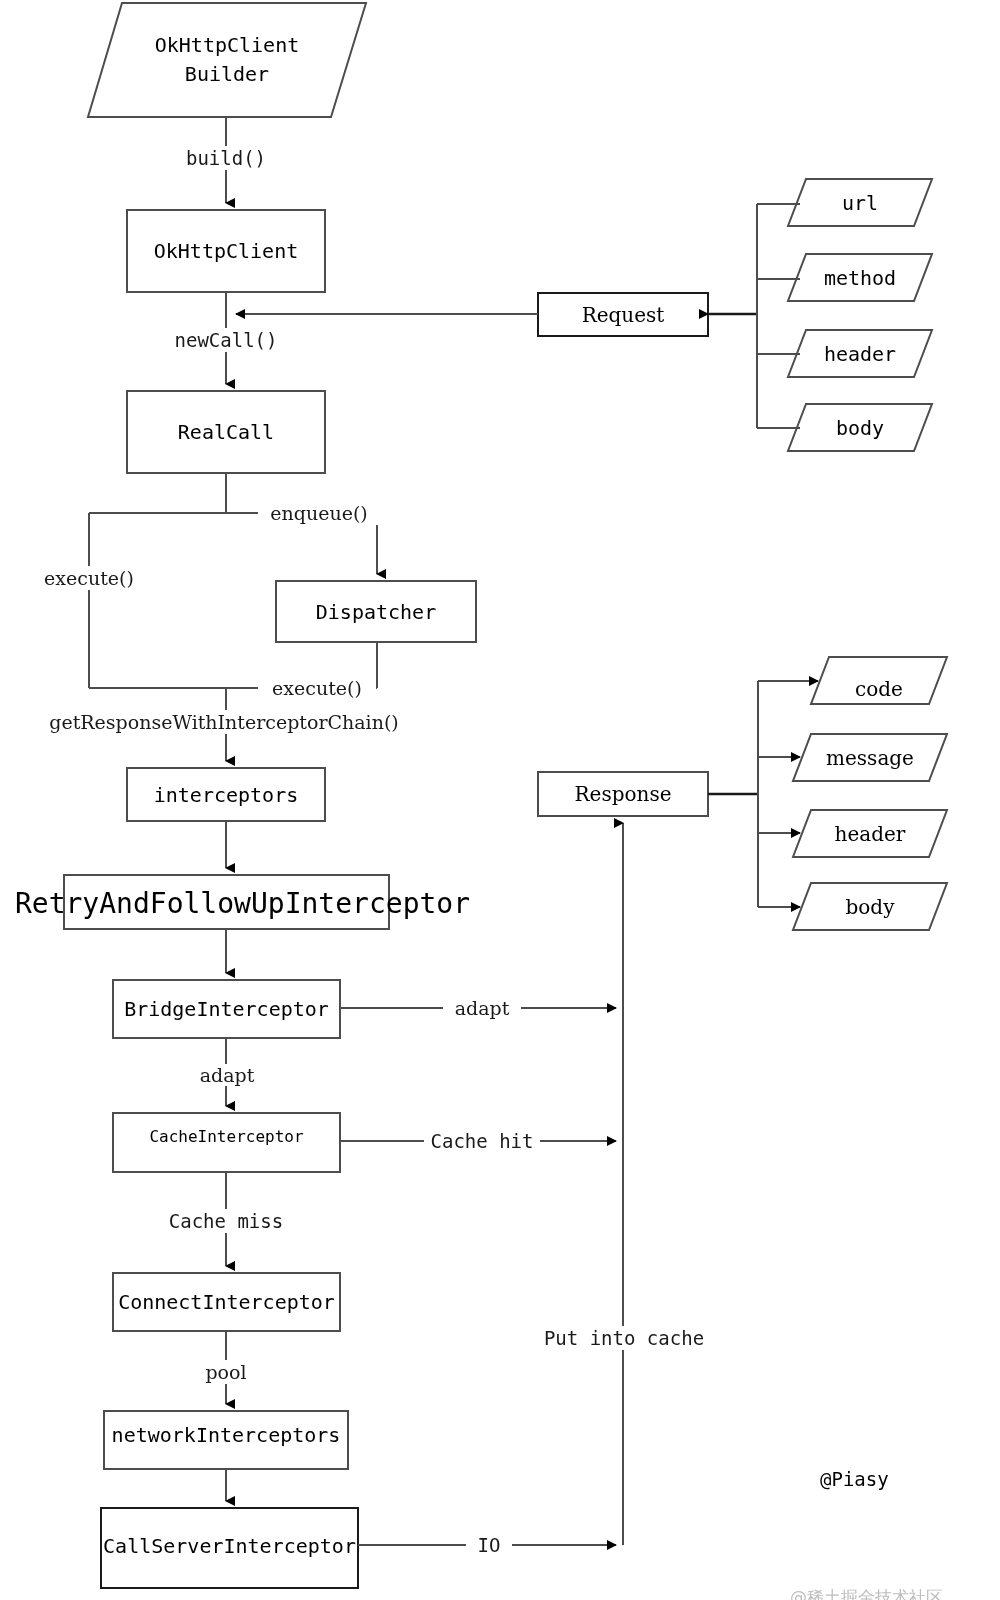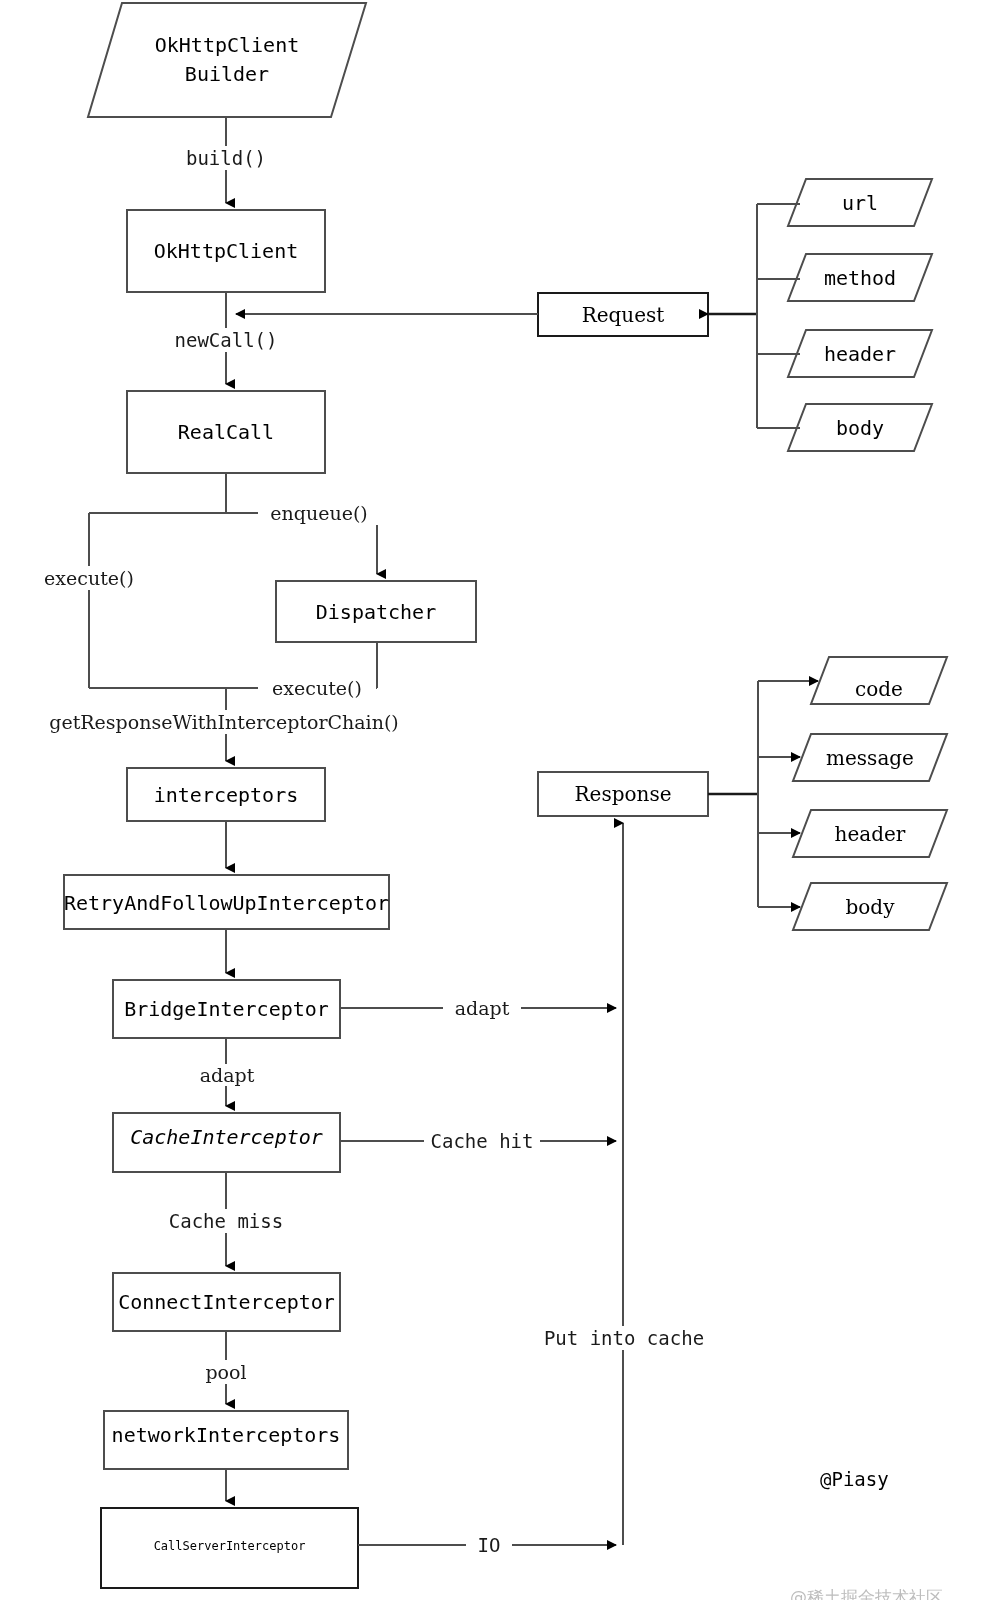--- a/index.html
+++ b/index.html
@@ -179,31 +179,31 @@
 Builder</div>
 
   <div class="node-label" style="left:127px; top:210px; width:198px; height:82px; font-size:20px;">OkHttpClient</div>
 
   <div class="node-label" style="left:127px; top:391px; width:198px; height:82px; font-size:20px;">RealCall</div>
 
   <div class="node-label" style="left:276px; top:581px; width:200px; height:61px; font-size:20px;">Dispatcher</div>
 
   <div class="node-label" style="left:127px; top:768px; width:198px; height:53px; font-size:20px;">interceptors</div>
 
-  <div class="node-label" style="left:64px; top:875px; width:325px; height:56px; font-size:20px;">RetryAndFollowUpInterceptor</div>
+  <div class="node-label" style="left:80px; top:875px; width:325px; height:56px; font-size:28px;">RetryAndFollowUpInterceptor</div>
 
   <div class="node-label" style="left:113px; top:980px; width:227px; height:58px; font-size:20px;">BridgeInterceptor</div>
 
-  <div class="node-label" style="left:113px; top:1113px; width:227px; height:47px; font-size:20px;font-style:italic;">CacheInterceptor</div>
+  <div class="node-label" style="left:113px; top:1113px; width:227px; height:47px; font-size:16px;">CacheInterceptor</div>
 
   <div class="node-label" style="left:113px; top:1273px; width:227px; height:58px; font-size:20px;">ConnectInterceptor</div>
 
   <div class="node-label" style="left:104px; top:1411px; width:244px; height:48px; font-size:20px;">networkInterceptors</div>
 
-  <div class="node-label" style="left:101px; top:1508px; width:257px; height:76px; font-size:12px;">CallServerInterceptor</div>
+  <div class="node-label" style="left:101px; top:1508px; width:257px; height:76px; font-size:20px;">CallServerInterceptor</div>
 
   <div class="node-label" style="left:538px; top:293px; width:170px; height:43px; font-size:20px; font-family:'DejaVu Serif','Liberation Serif',serif;">Request</div>
 
   <div class="node-label" style="left:538px; top:772px; width:170px; height:44px; font-size:20px; font-family:'DejaVu Serif','Liberation Serif',serif;">Response</div>
 
   <div class="node-label" style="left:788px; top:179px; width:144px; height:47px; font-size:20px;">url</div>
   <div class="node-label" style="left:788px; top:254px; width:144px; height:47px; font-size:20px;">method</div>
   <div class="node-label" style="left:788px; top:330px; width:144px; height:47px; font-size:20px;">header</div>
   <div class="node-label" style="left:788px; top:404px; width:144px; height:47px; font-size:20px;">body</div>
 

